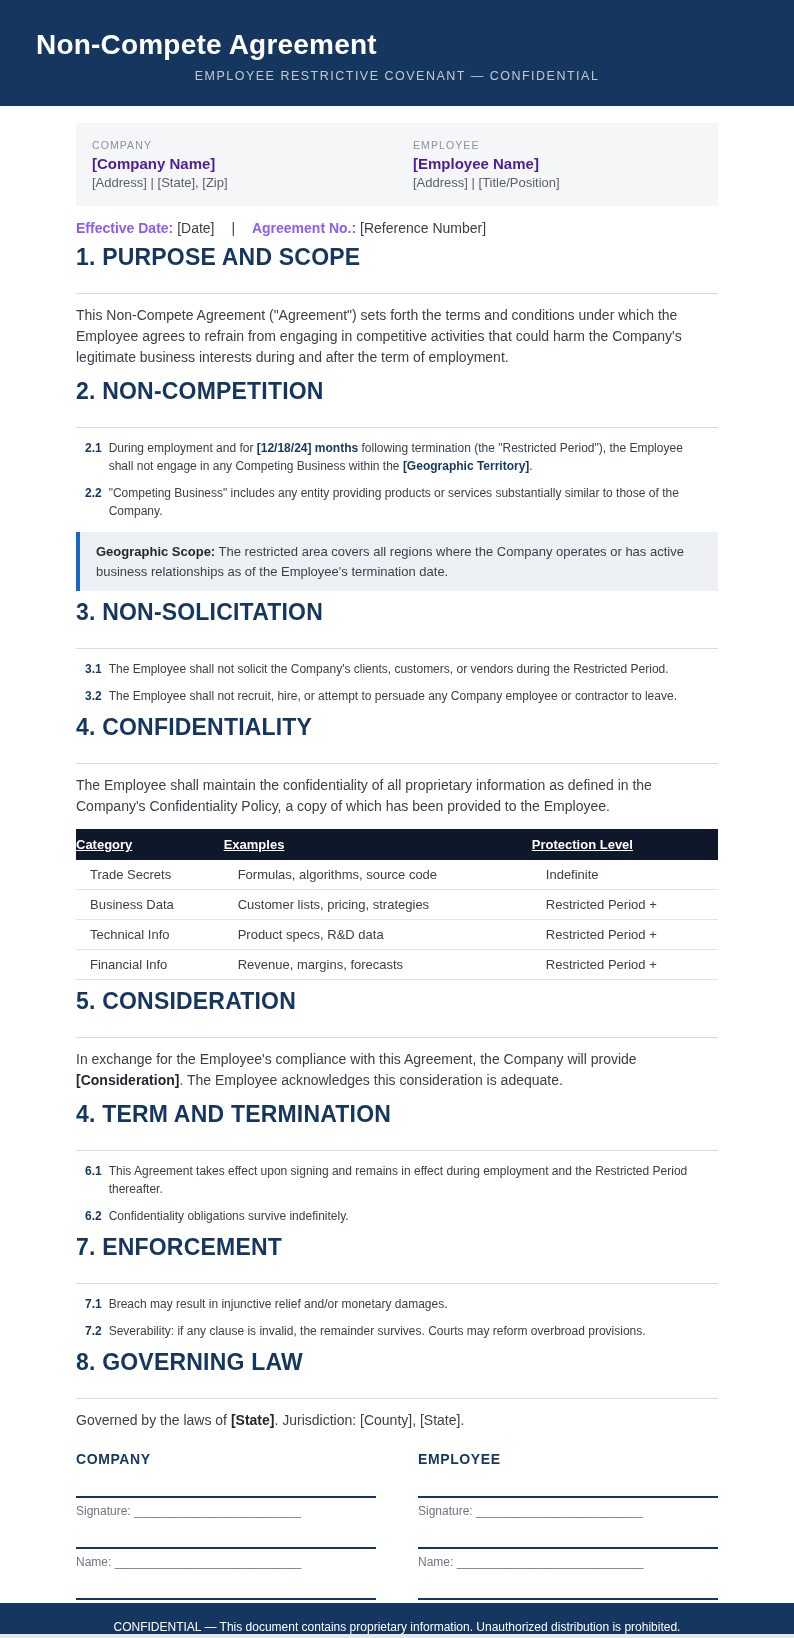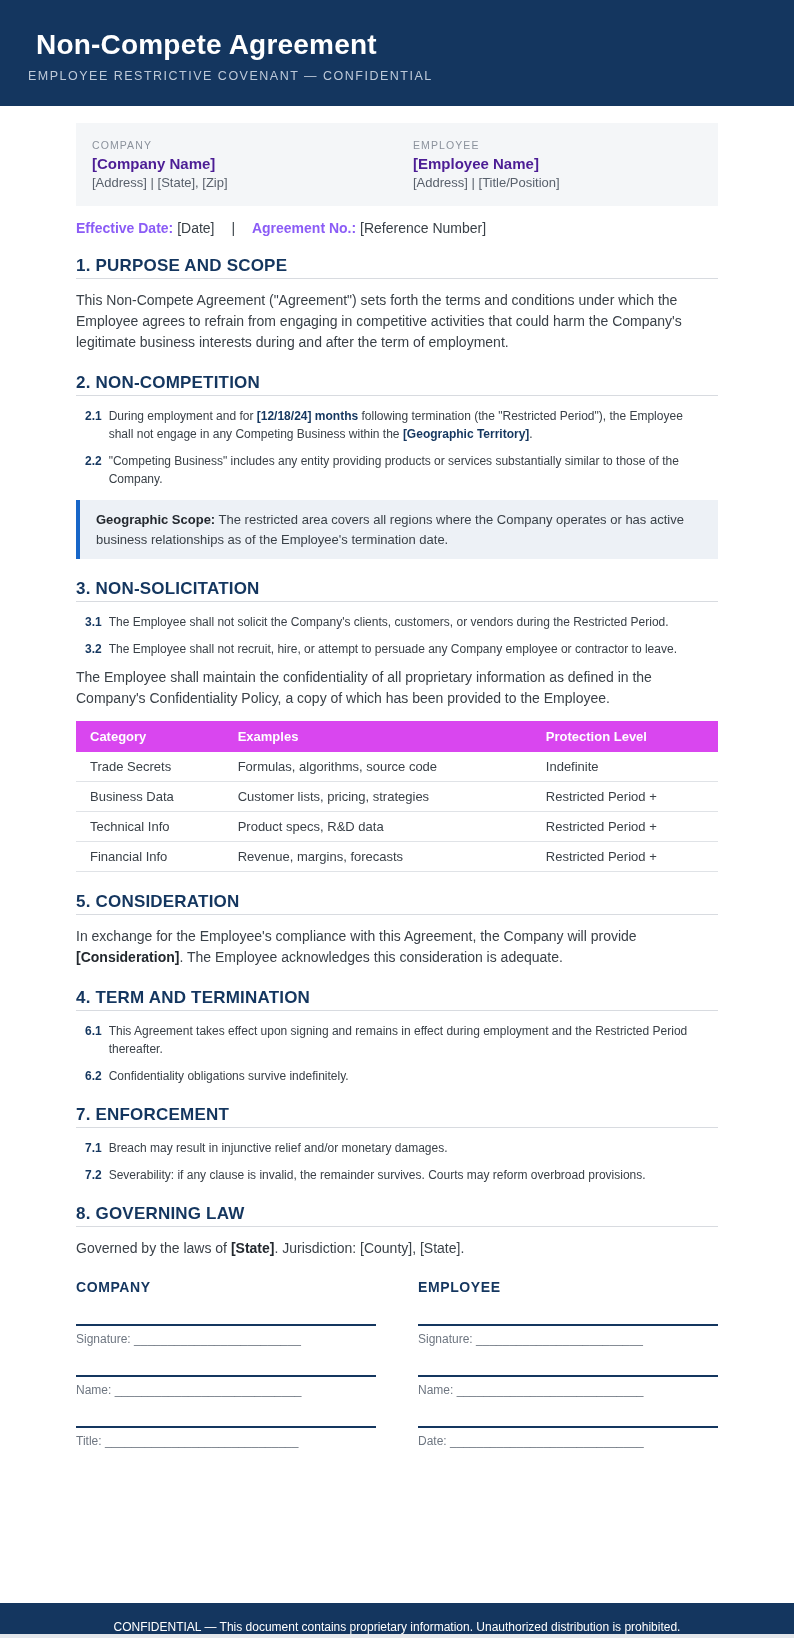--- a/index.html
+++ b/index.html
@@ -7,48 +7,48 @@
   body {
     width:794px; height:1638px;
     background:#ffffff;
     font-family:"Liberation Sans", sans-serif;
     position:relative;
     overflow:hidden;
   }
   
   .doc-header { background:#14365f; padding:21px 28px 23px; }
   .doc-title { margin:8px; color:#ffffff; font-size:28px; font-weight:bold; letter-spacing:0.2px; }
-  .doc-subtitle { margin-top:7px; color:#becad9; font-size:12.5px; letter-spacing:1.5px; }
+  .doc-subtitle { margin-top:7px; color:#becad9; font-size:12.5px; letter-spacing:1.5px;text-align:center; }
   
   .content { padding:17px 76px 0; }
   .parties-panel { background:#f4f6f8; display:grid; grid-template-columns:1fr 1fr; padding:13px 0; margin-bottom:14px; }
   .party-col { padding:3px 16px; }
   .party-label { font-size:10.5px; color:#8b929c; letter-spacing:1.1px; margin-bottom:4px; }
   .party-name { font-size:15px; font-weight:bold; color:#4c1d95; margin-bottom:3px; }
   .party-details { font-size:13px; color:#59616c; }
   .meta-line { font-size:14px; color:#3a4148; margin:8px 0 0; }
   .meta-label { font-weight:bold; color:#8b5cf6; }
   .meta-sep { margin:0 13px; }
   h2.section-heading {
-    font-size:17px; color:#14365f; font-weight:bold;
-    margin:20px 0 11px; padding-bottom:2px;
+    font-size:23px; color:#14365f; font-weight:bold;
+    margin:8px 0 11px; padding-bottom:22px;
     border-bottom:1px solid #d8dbe0; letter-spacing:0.2px;
   }
   p.body-para { font-size:14px; line-height:1.5; color:#3a4148; margin:0 0 10px; }
   .clause { display:flex; font-size:12px; line-height:1.5; color:#3a4148; margin:0 9px 9px; }
   .clause-num { font-weight:bold; color:#14365f; margin-right:7px; white-space:nowrap; }
   .seg-accent { font-weight:bold; color:#14365f; }
   .seg-bold { font-weight:bold; color:#23282e; }
   .callout {
     background:#edf1f6; border-left:4px solid #1766c8;
     padding:10px 16px; font-size:13px; line-height:1.5; color:#3a4148;
     margin:12px 0 2px;
   }
   table.conf-table { width:100%; border-collapse:collapse; margin:12px 0 2px; font-size:13px; }
-  table.conf-table th { background:#d946ef; color:#ffffff; text-align:left; font-weight:bold; padding:8px 14px; }
+  table.conf-table th { background:#0f172a; color:#ffffff; text-align:left; font-weight:bold; padding:8px 0;text-decoration:underline; }
   table.conf-table td { color:#3a4148; padding:7px 14px; border-bottom:1px solid #e0e3e7; }
   
   .signatures { display:grid; grid-template-columns:1fr 1fr; column-gap:42px; margin-top:20px; }
   .sig-title { font-size:14px; font-weight:bold; color:#14365f; letter-spacing:0.6px; }
   .sig-row { margin-top:29px; }
   .sig-rule { border-bottom:2px solid #14365f; height:0; }
   .sig-label { margin-top:6px; font-size:12px; color:#6e7681; }
   
   .doc-footer {
     position:absolute; left:0; right:0; bottom:4px; height:31px;
@@ -112,20 +112,21 @@
       <span class="clause-num">3.1</span>
       <span class="clause-text"><span>The Employee shall not solicit the Company's clients, customers, or vendors during the Restricted Period.</span></span>
     </div>
     <div class="clause">
       <span class="clause-num">3.2</span>
       <span class="clause-text"><span>The Employee shall not recruit, hire, or attempt to persuade any Company employee or contractor to leave.</span></span>
     </div>
   </section>
 
   <section>
+    <h2 class="section-heading">4. CONFIDENTIALITY</h2>
     <p class="body-para">The Employee shall maintain the confidentiality of all proprietary information as defined in the Company's Confidentiality Policy, a copy of which has been provided to the Employee.</p>
     <table class="conf-table">
       <colgroup>
           <col style="width:23%">
           <col style="width:48%">
           <col style="width:29%">
         </colgroup>
       <thead>
         <tr>
           <th>Category</th>

